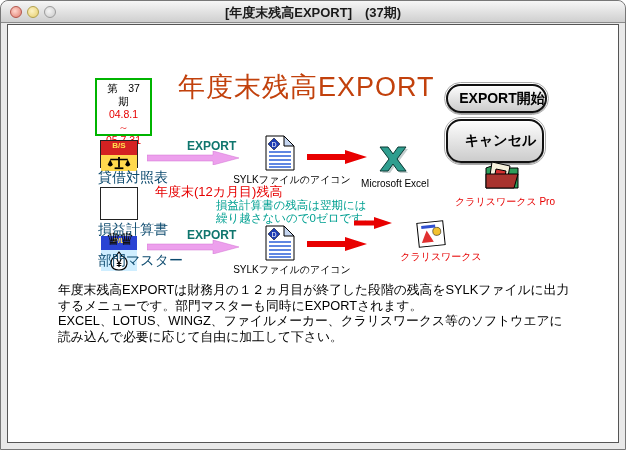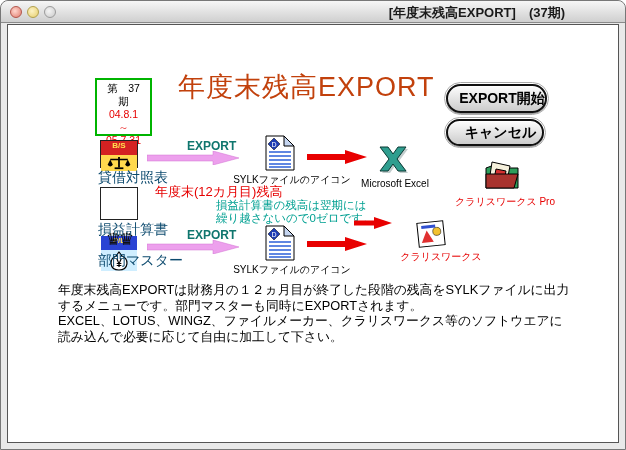--- a/index.html
+++ b/index.html
@@ -6,41 +6,41 @@
   html,body { width:626px; height:450px; background:#fff; font-family:"Liberation Sans",sans-serif; }
   .window { position:relative; width:626px; height:450px; background:#e9e9e9;
             border:1px solid #777; border-radius:8px 8px 0 0; overflow:hidden; }
   .titlebar { position:absolute; top:0; left:0; right:0; height:22px;
               background:linear-gradient(#f6f6f6,#cfcfcf); border-bottom:1px solid #8a8a8a;
               border-radius:7px 7px 0 0; }
   .tl { position:absolute; top:5px; width:12px; height:12px; border-radius:50%; cursor:pointer; }
   .tl.close { left:9px;  background:radial-gradient(circle at 4px 4px,#ffd6cd,#e07a6c); border:1px solid #b2564c; }
   .tl.min   { left:26px; background:radial-gradient(circle at 4px 4px,#fdf3c6,#e6cd6a); border:1px solid #b1a04e; }
   .tl.zoom  { left:43px; background:radial-gradient(circle at 4px 4px,#f4f4f4,#c9c9c9); border:1px solid #9a9a9a; }
-  .titletext { position:absolute; left:60px; right:60px; top:3px; text-align:right;
+  .titletext { position:absolute; left:60px; right:60px; top:3px; text-align:center;
                font-size:13px; font-weight:bold; color:#1a1a1a; white-space:nowrap; }
   .content { position:absolute; left:6px; top:23px; right:6px; bottom:6px;
              background:#fff; border:1px solid #555; }
   .abs { position:absolute; }
   .nowrap { white-space:nowrap; }
 
   .period-box { left:87px; top:53px; width:57px; height:58px; border:2px solid #00b400;
                 text-align:center; font-size:10.5px; line-height:13px; padding-top:2px; }
   .red { color:#e60000; }
   .teal { color:#00a092; }
   .pink { color:#0f766e; }
 
   .page-title { left:170px; top:44px; font-size:27px; letter-spacing:1px; color:#c2410c; }
 
   .mac-btn { position:absolute; border:2px solid #111; border-radius:15px;
              background:linear-gradient(#fdfdfd,#cccccc); font-family:inherit;
              font-weight:bold; font-size:14px; color:#000; cursor:pointer;
              box-shadow:0 1px 0 #999, inset 0 1px 0 #fff; outline:1px solid #aaa; outline-offset:1px;padding-left:11px; }
   .btn-export { left:438px; top:59px; width:101px; height:29px; }
-  .btn-cancel { left:438px; top:94px; width:98px; height:27px; }
+  .btn-cancel { left:438px; top:94px; width:98px; height:44px; }
 
   .icon { position:absolute; border:1px solid #222; background:#fff; }
   .icon-banner { height:14px; text-align:center; font-weight:bold; font-size:8px; line-height:10px; color:#ffe14d; }
   .icon-body { display:flex; align-items:center; justify-content:center; }
   .bs-icon { left:92px; top:115px; width:38px; height:28px; }
   .bs-icon .icon-banner { background:#d42222; }
   .bs-icon .icon-body { height:16px; background:#ffd94d; }
   .pl-icon { left:92px; top:162px; width:38px; height:33px; }
   .pl-icon .icon-banner { background:#2a43d4;margin-top:48px; }
   .pl-icon .icon-body { height:21px; background:#cfeeff; }

